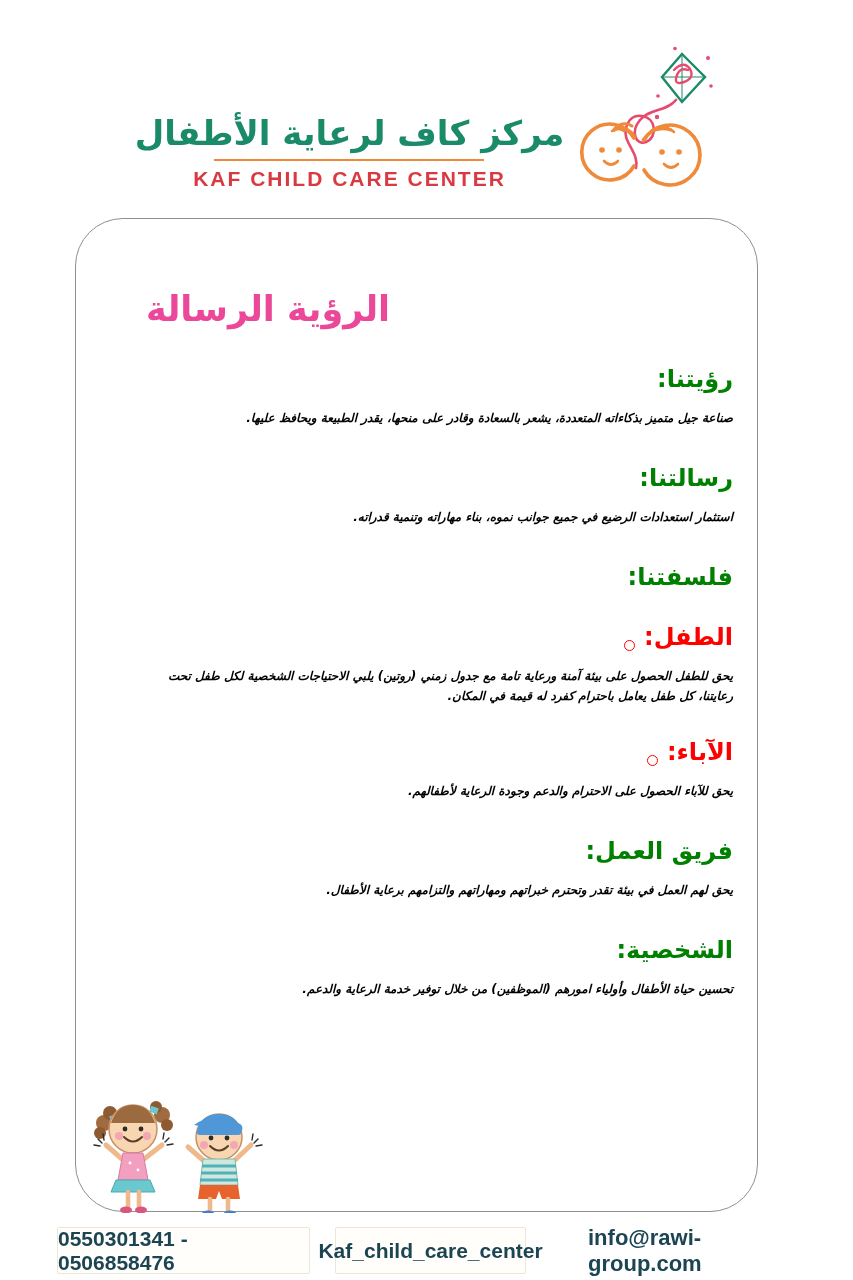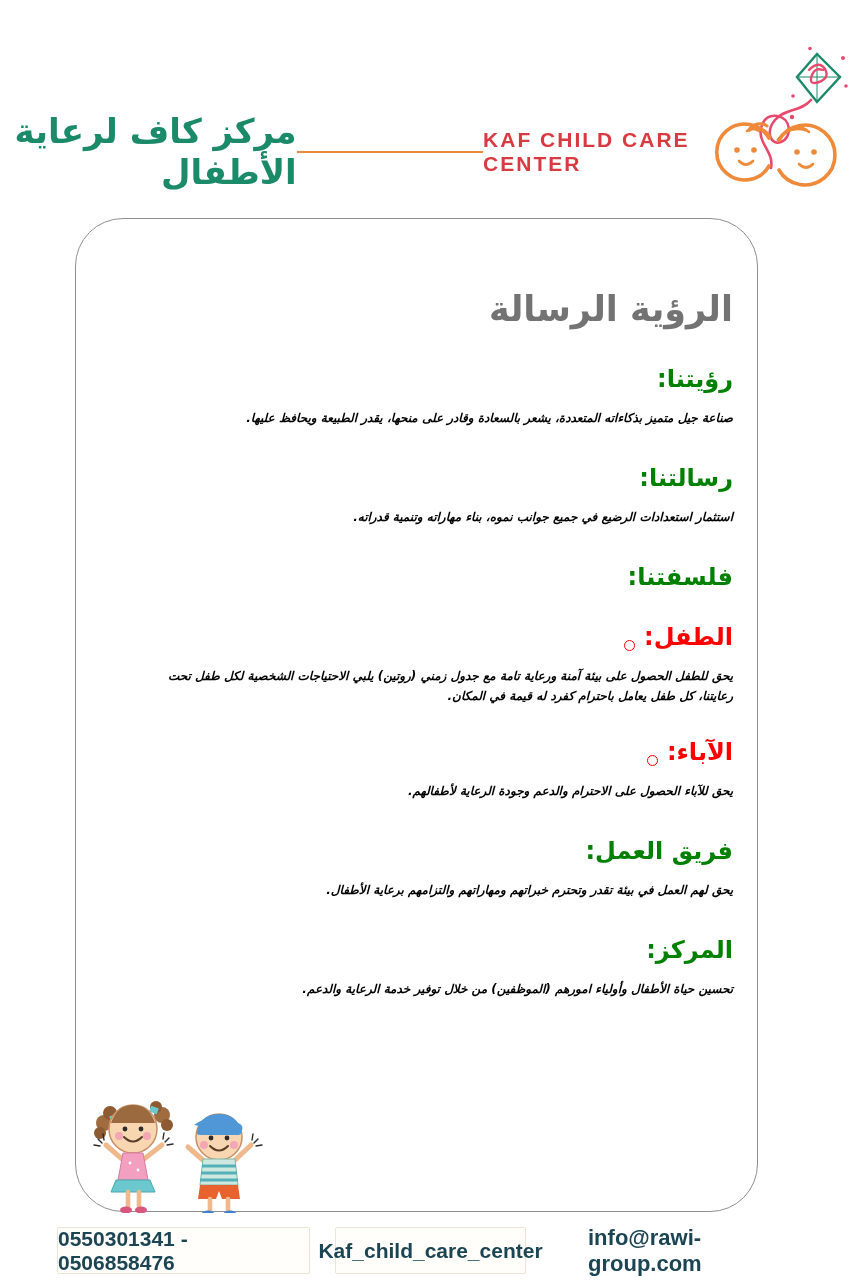--- a/index.html
+++ b/index.html
@@ -5,38 +5,38 @@
   html,body{margin:0;padding:0;}
   body{
     width:853px;height:1280px;position:relative;background:#ffffff;
     font-family:"DejaVu Sans", sans-serif;overflow:hidden;
   }
   
   .logo{
     position:absolute;top:46px;left:0;width:853px;
     display:flex;justify-content:center;align-items:center;gap:14px;
   }
-  .logo-text{display:flex;flex-direction:row;align-items:center;margin-top:60px;}
+  .logo-text{display:flex;flex-direction:column;align-items:center;margin-top:60px;}
   .logo-ar{
     font-size:34px;font-weight:bold;color:#1a8a68;direction:rtl;
     line-height:1.2;letter-spacing:0;
   }
   .logo-divider{width:270px;height:2px;background:#ef8a3a;margin:5px 0 6px;}
   .logo-en{
     font-size:21px;font-weight:bold;color:#d93a42;letter-spacing:2px;
     font-family:"Liberation Sans", sans-serif;
   }
   
   .main-box{
     position:absolute;left:75px;top:218px;width:683px;height:994px;
     border:1.5px solid #8f8f8f;border-radius:48px;box-sizing:border-box;
     padding:70px 24px 0 70px;direction:rtl;
   }
   .doc-title{
-    text-align:right;color:#737373;font-weight:bold;font-size:35px;
+    text-align:left;color:#ec4899;font-weight:bold;font-size:35px;
     margin:0 0 8px 0;
   }
   .h-green{
     color:#008000;font-weight:bold;font-size:24px;margin:36px 0 0 0;
   }
   .h-green.underlined{}
   .h-red{
     color:#ff0000;font-weight:bold;font-size:24px;margin:32px 0 0 0;
     display:flex;align-items:flex-end;gap:9px;
   }
@@ -123,21 +123,21 @@
 
   <div class="h-red">
     <span>الآباء:</span>
     <span class="circle-bullet"></span>
   </div>
   <p class="body-text">يحق للآباء الحصول على الاحترام والدعم وجودة الرعاية لأطفالهم.</p>
 
   <h2 class="h-green">فريق العمل:</h2>
   <p class="body-text">يحق لهم العمل في بيئة تقدر وتحترم خبراتهم ومهاراتهم والتزامهم برعاية الأطفال.</p>
 
-  <h2 class="h-green">المركز:</h2>
+  <h2 class="h-green">الشخصية:</h2>
   <p class="body-text">تحسين حياة الأطفال وأولياء امورهم (الموظفين) من خلال توفير خدمة الرعاية والدعم.</p>
 
   <div class="kids">
     <svg width="185" height="128" viewBox="0 0 185 128">
 
       <circle cx="16" cy="38" r="8" fill="#a06b3e"></circle>
         <circle cx="22" cy="28" r="7" fill="#8d5a31"></circle>
       <circle cx="12" cy="48" r="6" fill="#8d5a31"></circle>
       <circle cx="74" cy="30" r="8" fill="#a06b3e"></circle>
         <circle cx="68" cy="22" r="6" fill="#8d5a31"></circle>

